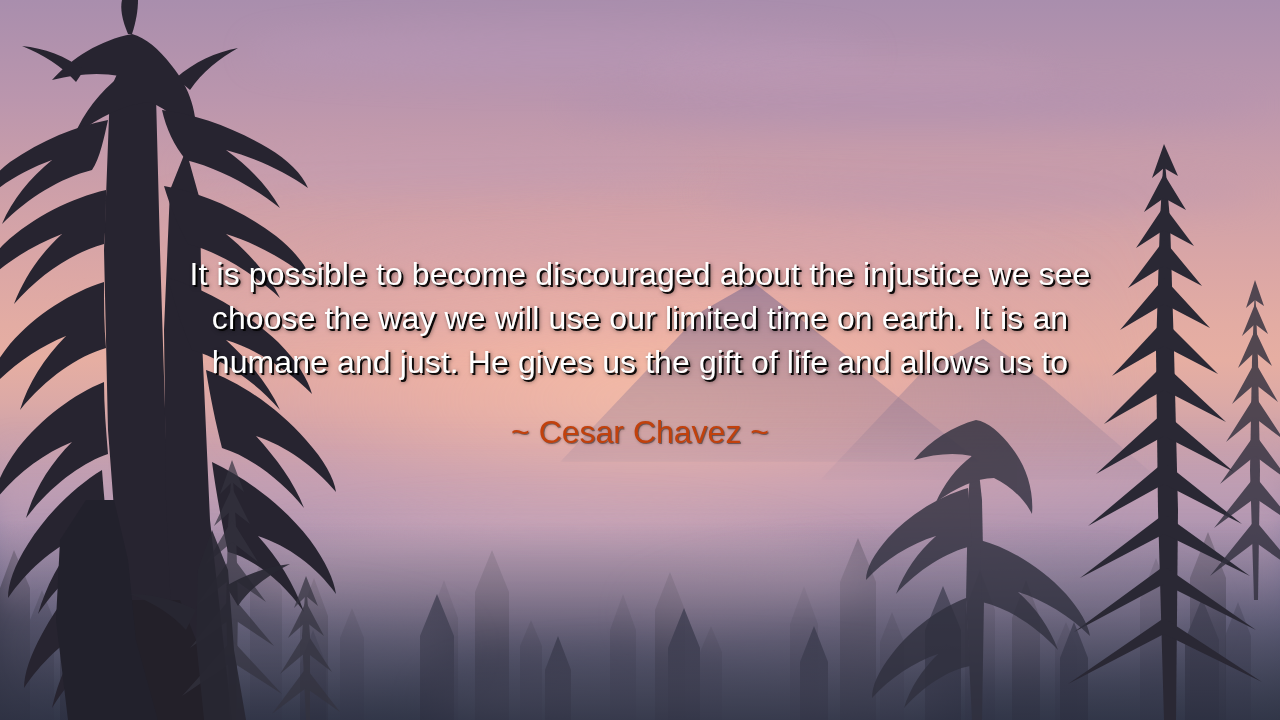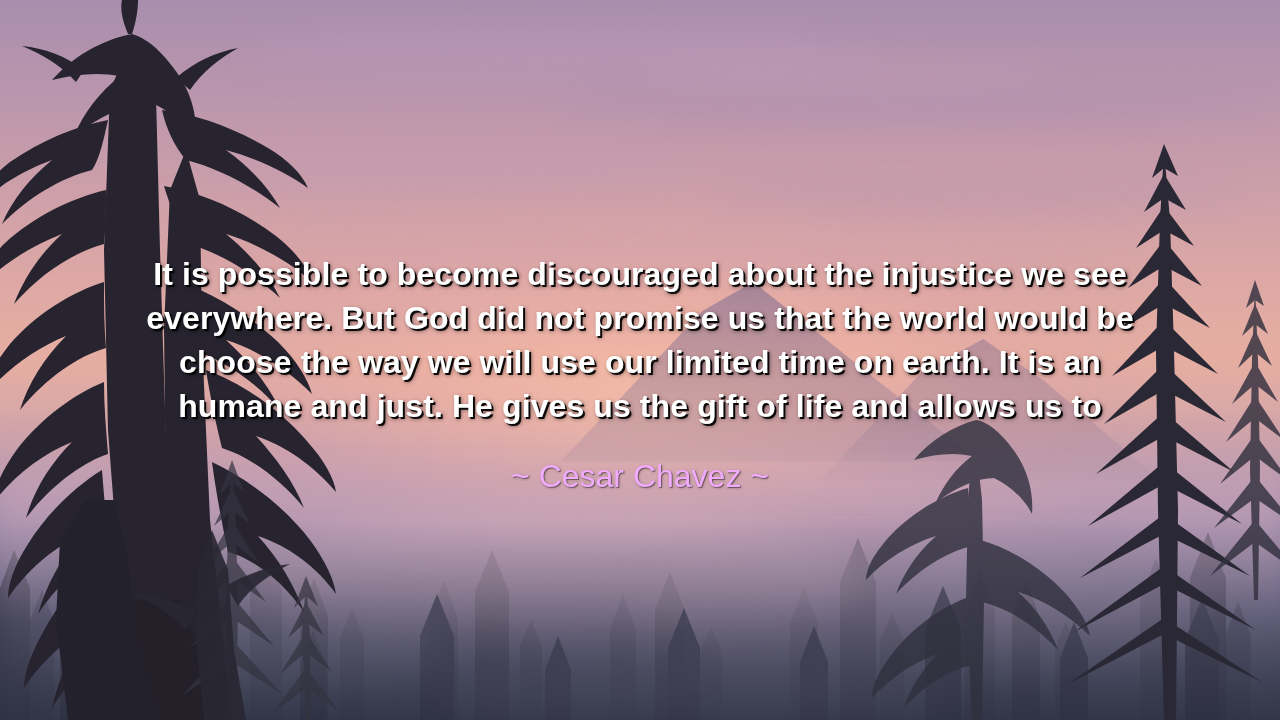--- a/index.html
+++ b/index.html
@@ -140,33 +140,33 @@
     position:absolute;
     left:0; right:0;
     top:252px;
     text-align:center;
     padding:0 60px;
   }
   .quote-text {
     color:#ffffff;
     font-size:32px;
     line-height:44px;
-    font-weight:700;
+    font-weight:400;
     letter-spacing:.1px;
     text-shadow:
       2px 2px 0px rgba(0,0,0,.92),
       2px 2px 4px rgba(0,0,0,.55);
     max-width:1040px;
     margin:0 auto;
   }
   .attribution {
     margin-top:28px;
     font-size:32px;
     line-height:40px;
-    color:#f0abfc;
+    color:#c2410c;
     text-shadow:
       1px 1px 0px rgba(0,0,0,.35),
       1px 1px 3px rgba(0,0,0,.30);
   }
 </style>
 </head>
 <body>
 
 <div class="stage">
 
@@ -353,20 +353,19 @@
         <path d="M214 220 L206 140 L208 70 L222 30 L238 70 L244 150 L256 220 Z"></path>
         <path d="M236 86 C256 74 280 66 300 64 C280 74 260 88 248 106 Z"></path>
         <path d="M206 110 C186 100 162 94 140 94 C162 102 182 114 196 130 Z"></path>
       </g>
     </svg>
   </div>
 
   <div class="quote-block">
     <div class="quote-text">
       <div>It is possible to become discouraged about the injustice we see</div>
-      <div>everywhere. But God did not promise us that the world would be</div>
       <div>choose the way we will use our limited time on earth. It is an</div>
       <div>humane and just. He gives us the gift of life and allows us to</div>
     </div>
     <div class="attribution">~ Cesar Chavez ~</div>
   </div>
 
 </div>
 
 </body></html>

